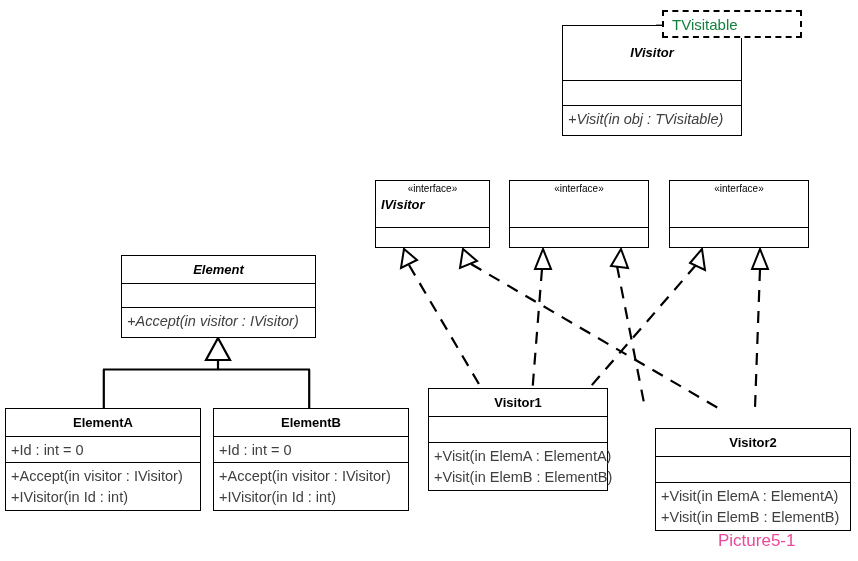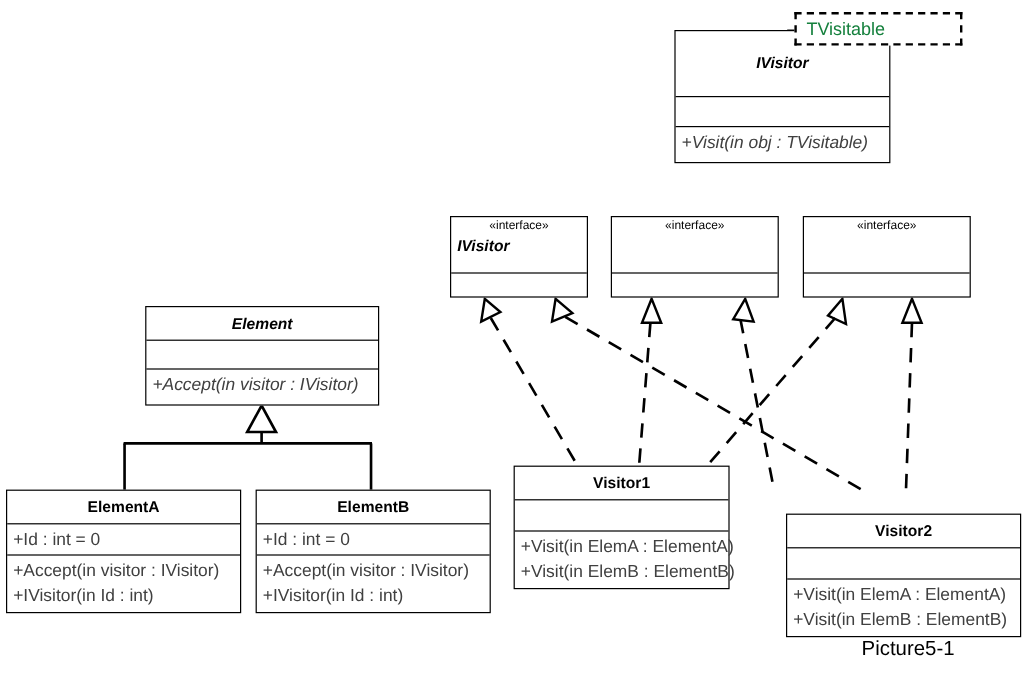--- a/index.html
+++ b/index.html
@@ -86,21 +86,21 @@
     color: #15803d;
     padding: 3px 8px;
     z-index: 7;
     line-height: 1.3;
   }
 
   
   .caption {
     position: absolute;
     font-size: 17px;
-    color: #000000;
+    color: #ec4899;
     white-space: nowrap;
     z-index: 6;
   }
 </style>
 </head>
 <body>
 
 <div id="canvas">
 
   <svg class="edges" viewBox="0 0 858 561" xmlns="http://www.w3.org/2000/svg">

